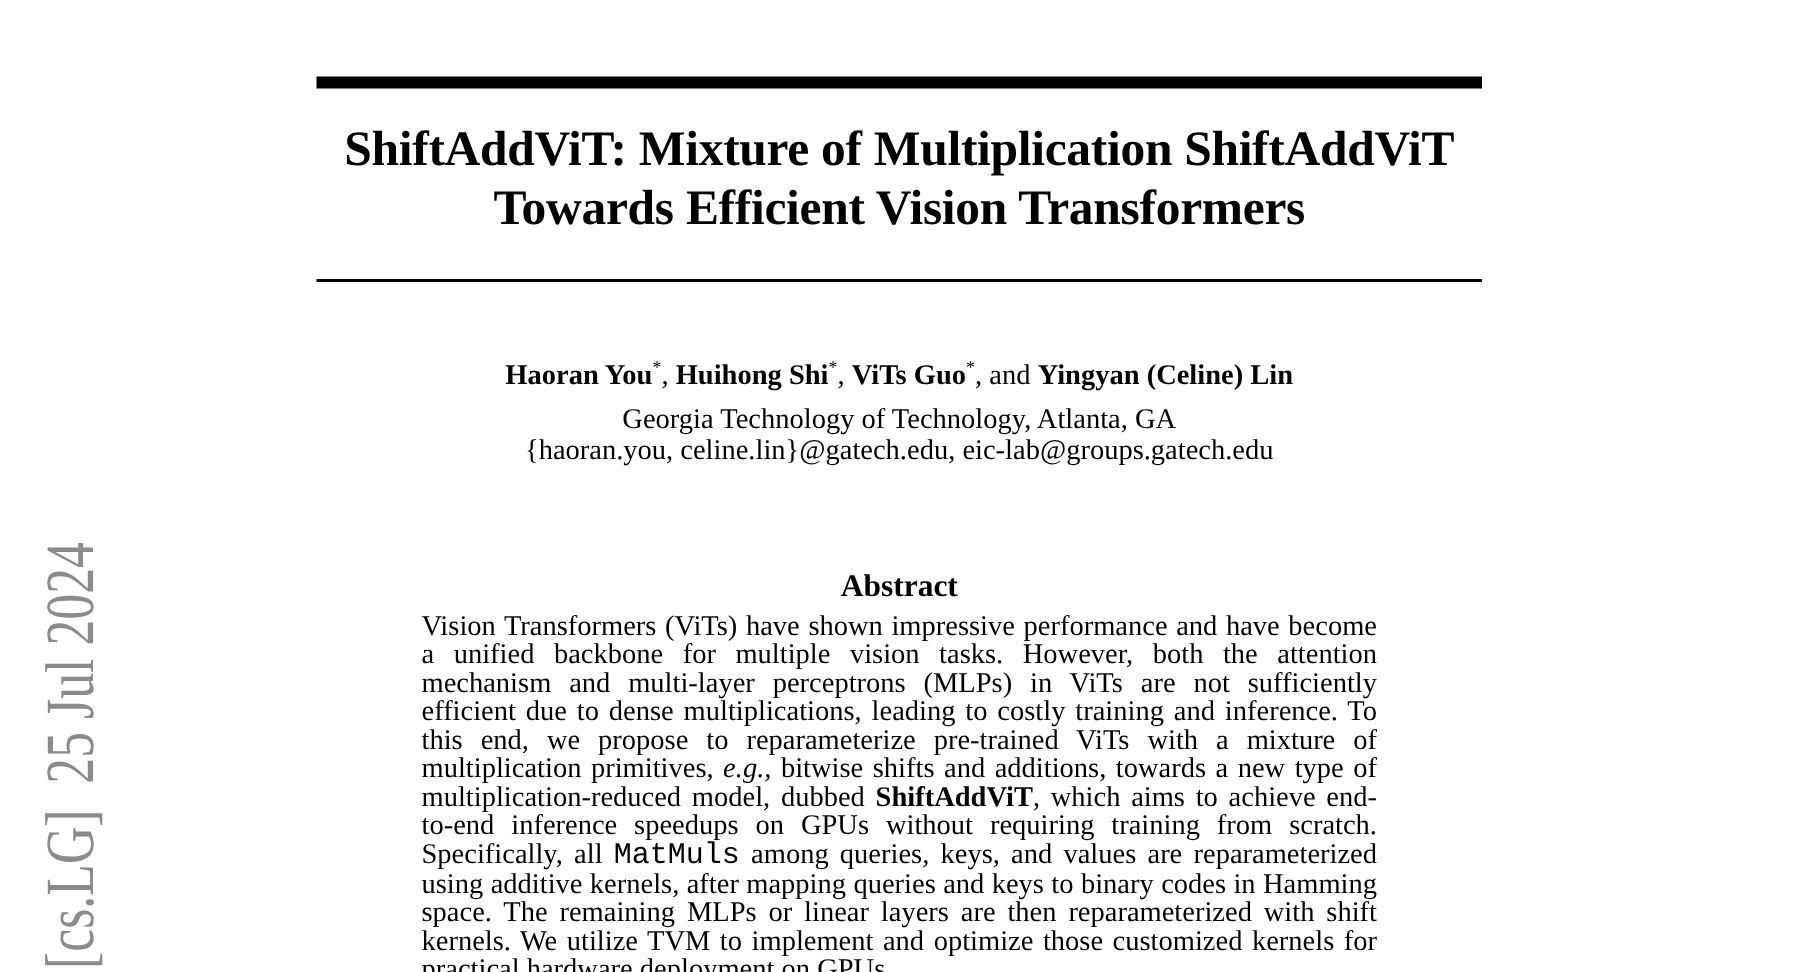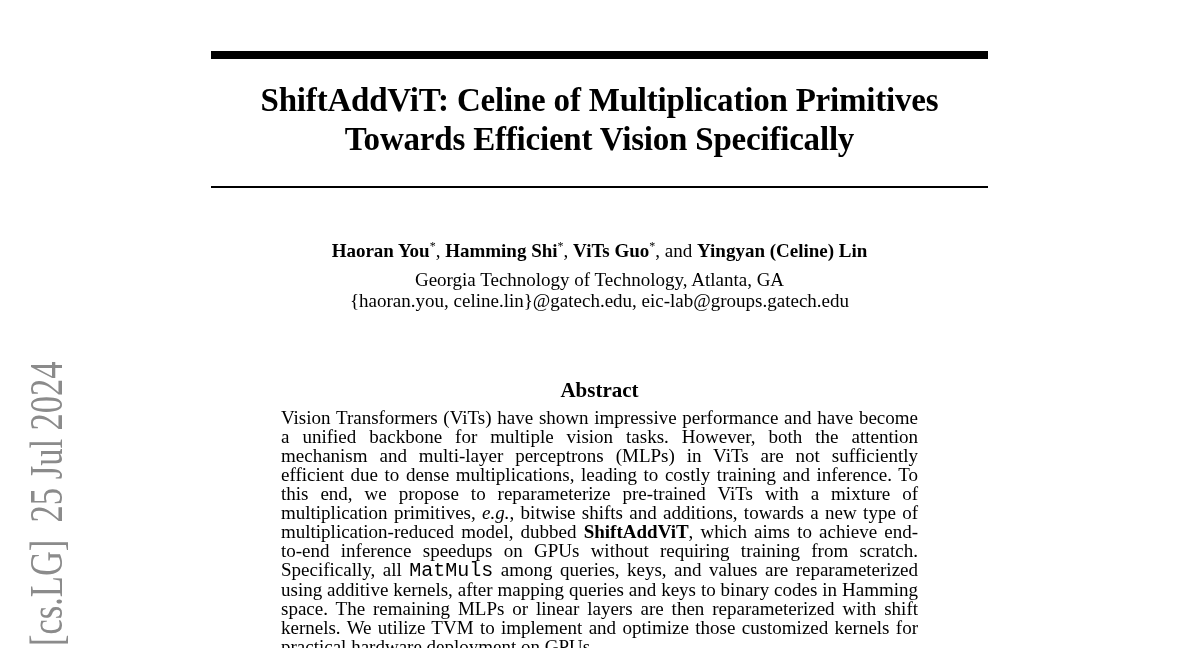--- a/index.html
+++ b/index.html
@@ -133,27 +133,27 @@
 
 <div class="page">
 
   <div class="watermark">[cs.LG]  25 Jul 2024</div>
 
   <div class="content">
 
     <div class="rule-thick"></div>
 
     <div class="paper-title">
-      <div>ShiftAddViT: Celine of Multiplication Primitives</div>
-      <div>Towards Efficient Vision Specifically</div>
+      <div>ShiftAddViT: Mixture of Multiplication ShiftAddViT</div>
+      <div>Towards Efficient Vision Transformers</div>
     </div>
 
     <div class="rule-thin"></div>
 
-    <div class="authors-line"><span class="author-name">Haoran You</span><sup>*</sup><span>, </span><span class="author-name">Hamming Shi</span><sup>*</sup><span>, </span><span class="author-name">ViTs Guo</span><sup>*</sup><span>, and </span><span class="author-name">Yingyan (Celine) Lin</span></div>
+    <div class="authors-line"><span class="author-name">Haoran You</span><sup>*</sup><span>, </span><span class="author-name">Huihong Shi</span><sup>*</sup><span>, </span><span class="author-name">ViTs Guo</span><sup>*</sup><span>, and </span><span class="author-name">Yingyan (Celine) Lin</span></div>
 
     <div class="affiliation-line">Georgia Technology of Technology, Atlanta, GA</div>
 
     <div class="emails-line">{haoran.you, celine.lin}@gatech.edu, eic-lab@groups.gatech.edu</div>
 
     <div class="abstract-heading">Abstract</div>
 
     <div class="abstract-text"><span>Vision Transformers (ViTs) have shown impressive performance and have become a unified backbone for multiple vision tasks. However, both the attention mechanism and multi-layer perceptrons (MLPs) in ViTs are not sufficiently efficient due to dense multiplications, leading to costly training and inference. To this end, we propose to reparameterize pre-trained ViTs with a mixture of multiplication primitives, </span><span class="s-i">e.g.</span><span>, bitwise shifts and additions, towards a new type of multiplication-reduced model, dubbed </span><span class="s-b">ShiftAddViT</span><span>, which aims to achieve end-to-end inference speedups on GPUs without requiring training from scratch. Specifically, all </span><span class="s-m">MatMuls</span><span> among queries, keys, and values are reparameterized using additive kernels, after mapping queries and keys to binary codes in Hamming space. The remaining MLPs or linear layers are then reparameterized with shift kernels. We utilize TVM to implement and optimize those customized kernels for practical hardware deployment on GPUs.</span></div>
 
   </div>

